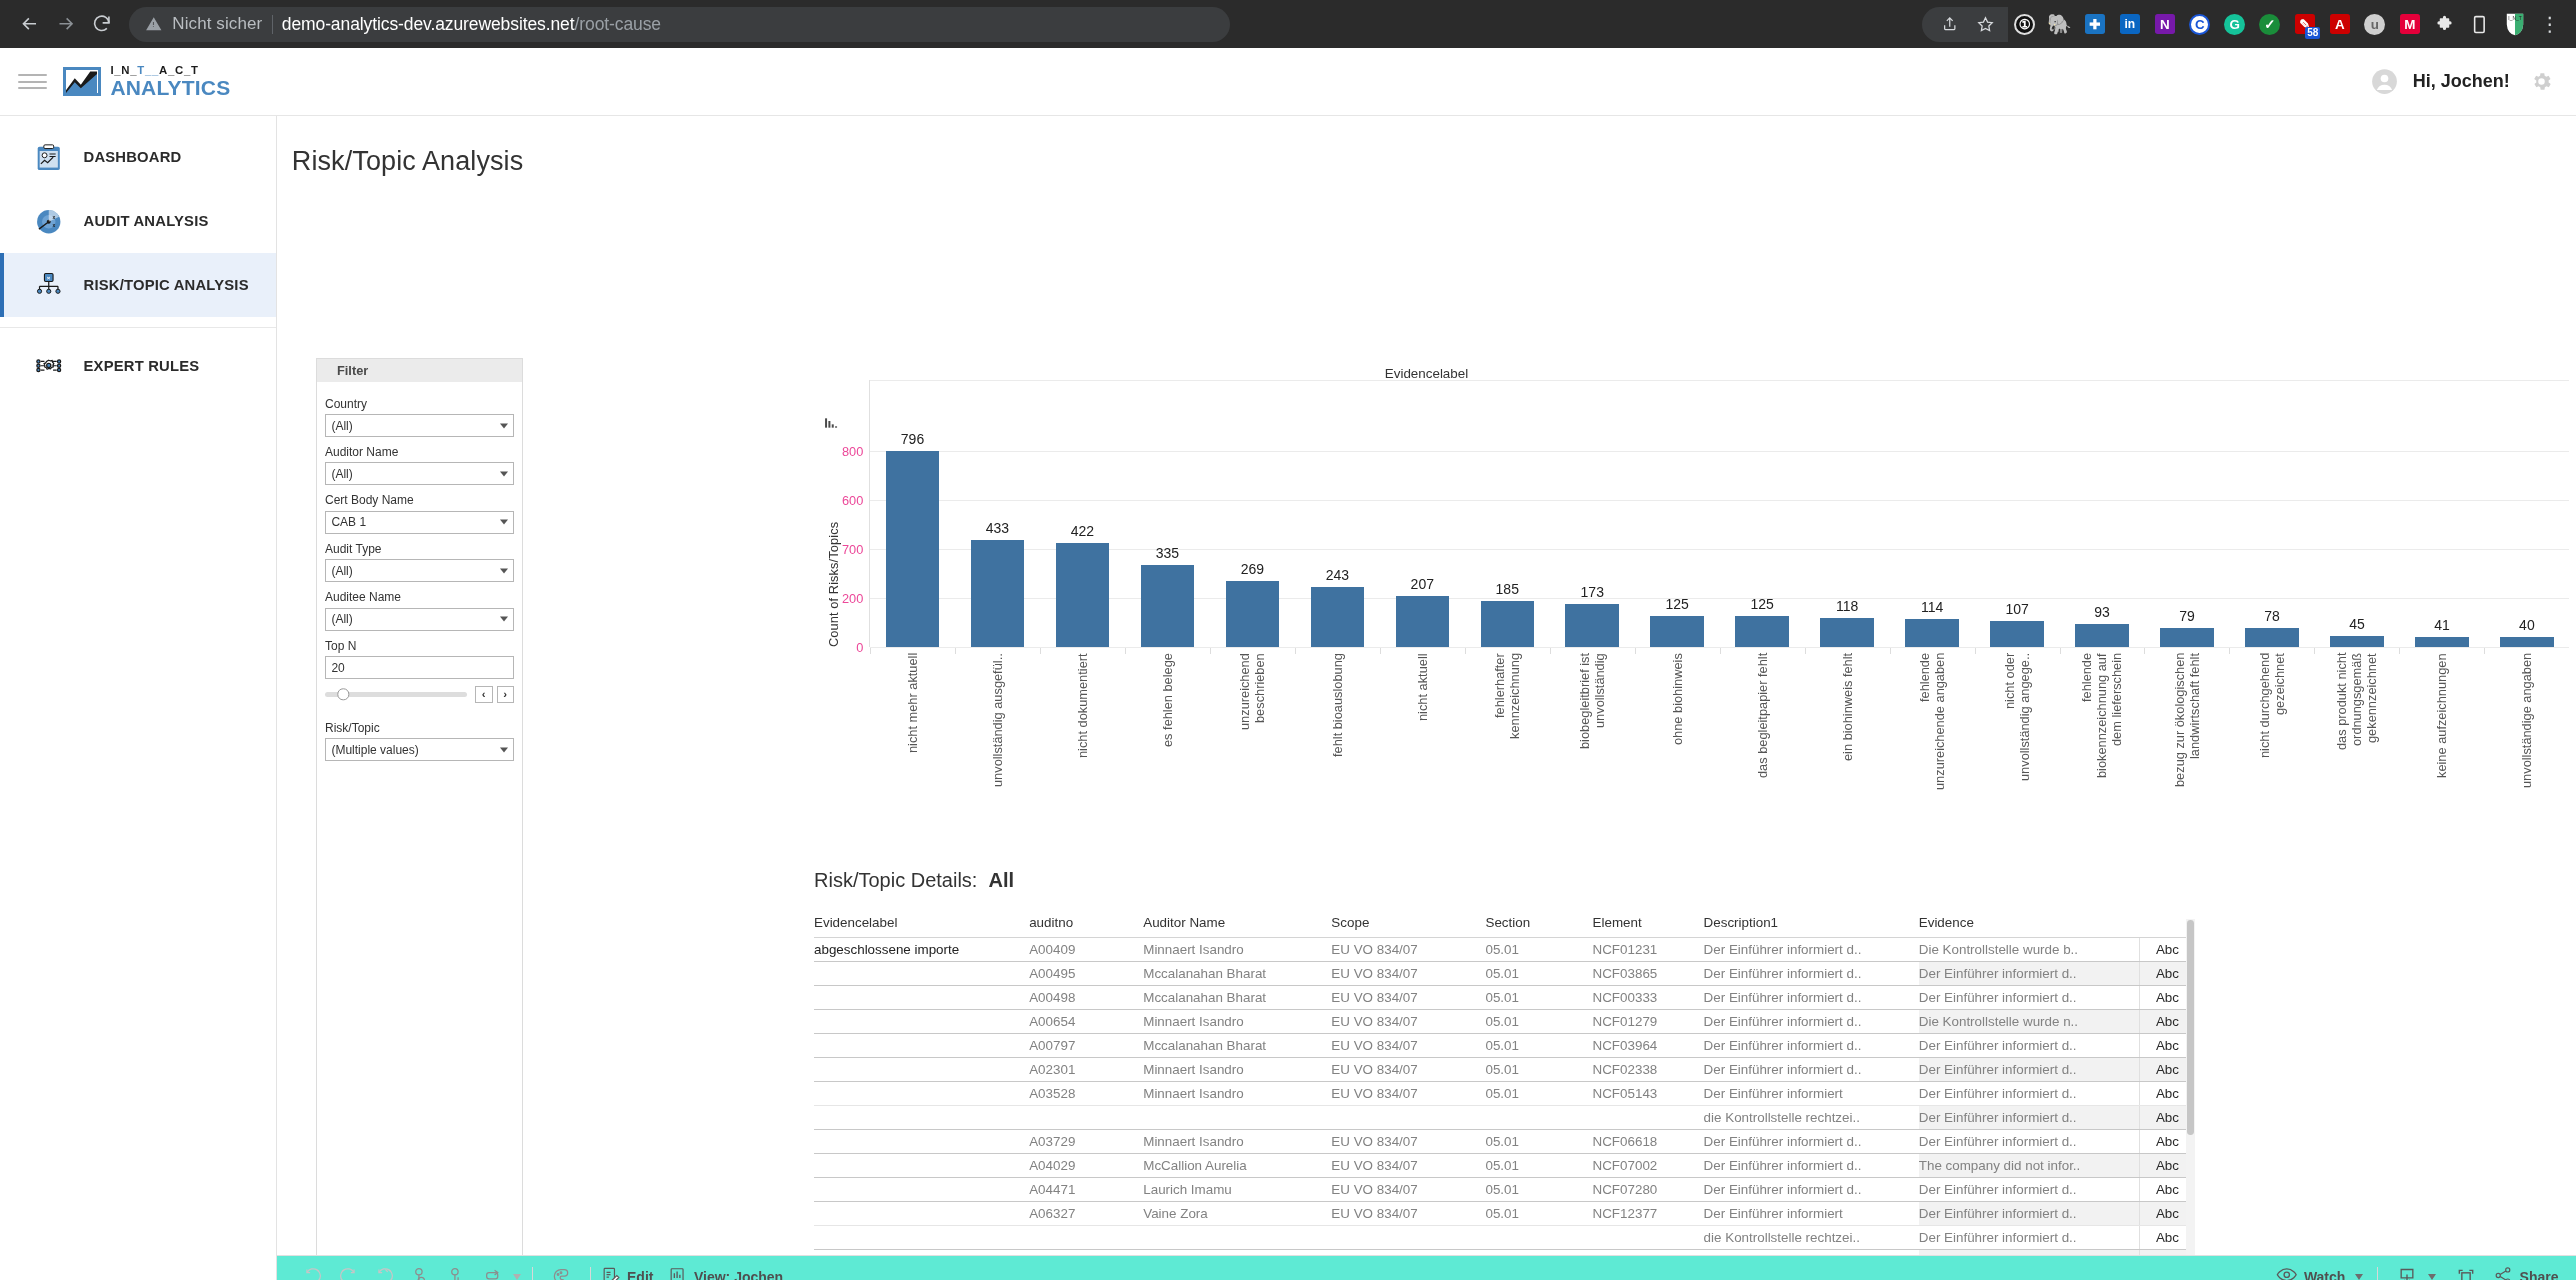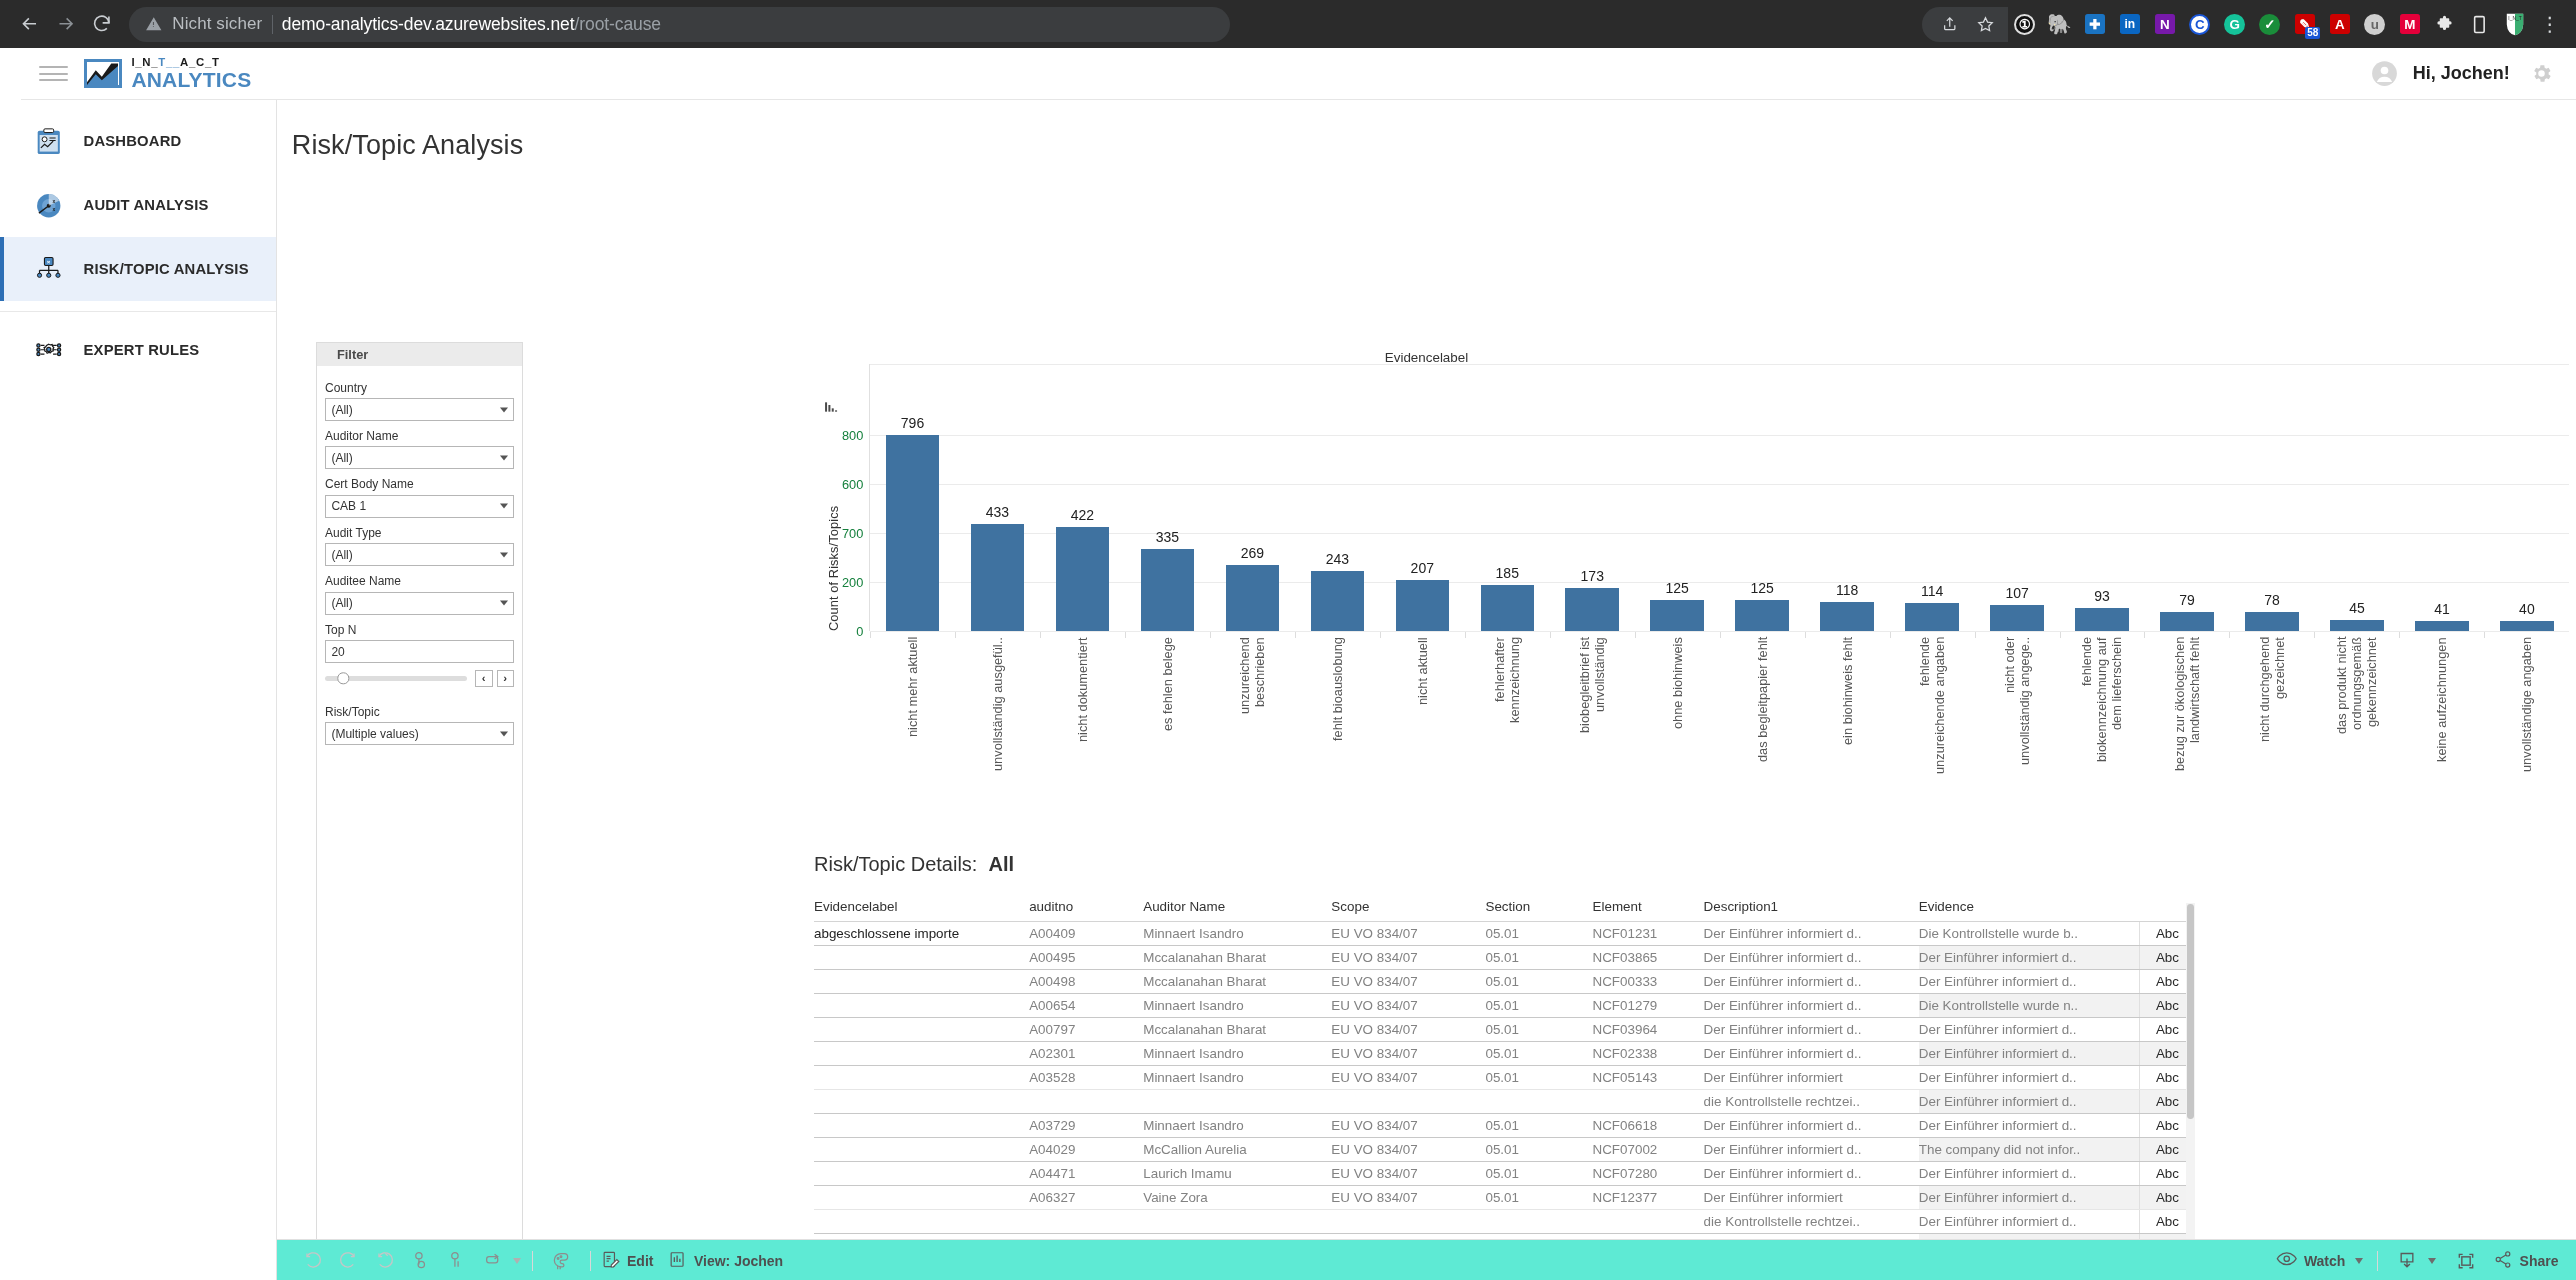--- a/index.html
+++ b/index.html
@@ -72,27 +72,26 @@
     background:#1a56d6; color:#fff; font-size:10px; font-weight:bold;
     padding:0px 2px; border-radius:2px; line-height:12px; min-width:14.8px; text-align:center;
   }
   .share-pill {
     background:#3b3d3f; border-radius: 17.5px 0 0 17.5px; height:35px;
     display:flex; align-items:center; padding:0 6.7px 0 12px; gap:5.4px; margin-right:-2.7px;
   }
 
   
   #app-header {
-    height: 52px;
+    height: 68px;
     background:#fff;
     border-bottom: 0.7px solid #e6e6e6;
     display:flex; align-items:center;
     padding: 0 23px 0 17.5px;
     position: relative;
-    margin-left: 21px;
   }
   #hamburger { width:29.5px; display:flex; flex-direction:column; gap:4.7px; margin-right: 16px;}
   #hamburger i { display:block; height:2px; background:#b4b4b4; border-radius:1.3px;}
   #brand { display:flex; align-items:center; gap:9.4px; }
   #brand-mark {
     width: 38px; height:29.5px; border: 3.4px solid #4a88c0; background:#fff;
     position:relative; overflow:hidden;
   }
   #brand-mark svg { position:absolute; left:0; top:0; }
   #brand-text { line-height:1; }
@@ -183,21 +182,21 @@
     position:absolute; left: 549px; top: 289px;
     writing-mode: vertical-rl; transform: rotate(180deg);
     font-size: 12.8px; color:#333; letter-spacing:0.1px;
     height: 242px; display:flex; align-items:center;
   }
   #y-axis-icon {
     position:absolute; left: 548px; top: 301px; font-size: 10.7px; color:#444;
   }
   .ytick {
     position:absolute; right: 100%; margin-right: 6.7px;
-    font-size: 12.8px; color:#15803d; transform: translateY(-50%); white-space:nowrap;
+    font-size: 12.8px; color:#ec4899; transform: translateY(-50%); white-space:nowrap;
   }
   #plot {
     position:absolute; left: 593px; right: 6.7px; top: 310px; height: 221px;
   }
   .gridline { position:absolute; left:0; right:0; height:0.7px; background:#ebebeb; }
   #plot-axis-left { position:absolute; left:-0.7px; top:-46px; bottom:0; width:0.7px; background:#e0e0e0;}
   #bars { position:absolute; left:0; right:0; bottom:0; top:-46px; display:flex; }
   .barcell { flex:1; position:relative; display:flex; justify-content:center; align-items:flex-end; height:100%;}
   .bar { width: 63%; background:#3f72a0; }
   .barval {

